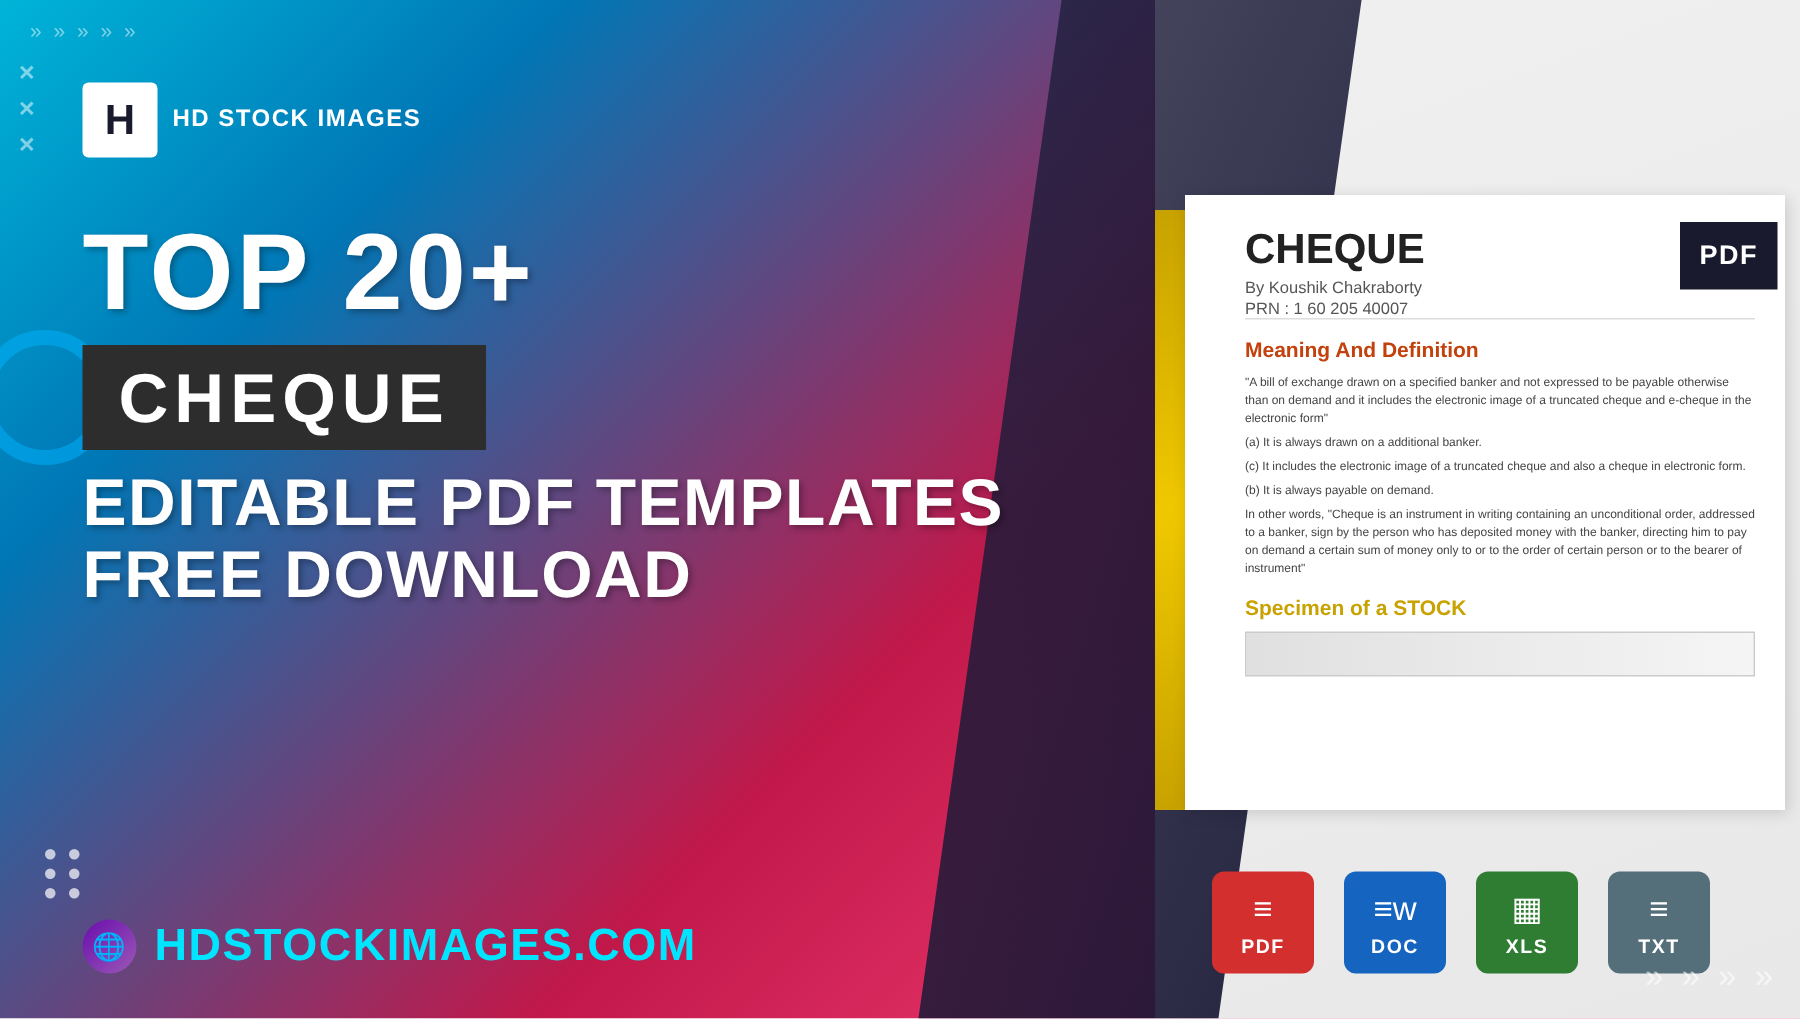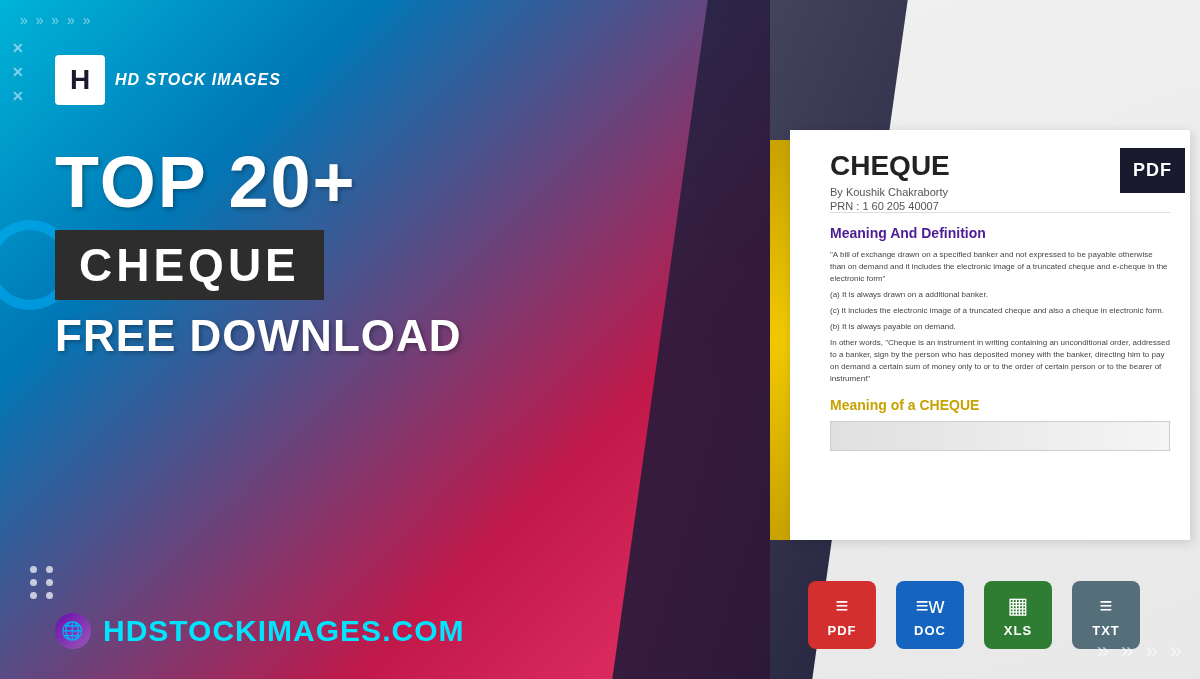--- a/index.html
+++ b/index.html
@@ -76,21 +76,20 @@
       font-weight: 900;
       color: #1a1a2e;
     }
 
     .logo-text {
       color: white;
       font-size: 16px;
       font-weight: 700;
       letter-spacing: 1px;
       text-transform: uppercase;
-      font-style: italic;
     }
 
     
     .main-text {
       position: absolute;
       top: 146px;
       left: 55px;
       z-index: 10;
     }
 
@@ -252,21 +251,21 @@
 
     .doc-divider {
       border: none;
       border-top: 1px solid #ddd;
       margin-bottom: 12px;
     }
 
     .doc-section-title {
       font-size: 14px;
       font-weight: 700;
-      color: #4c1d95;
+      color: #c2410c;
       margin-bottom: 8px;
     }
 
     .doc-body-text {
       font-size: 8px;
       color: #444;
       line-height: 1.5;
       margin-bottom: 4px;
     }
 
@@ -412,20 +411,21 @@
     <div class="logo-icon">H</div>
     <div class="logo-text">HD STOCK IMAGES</div>
   </div>
 
   <div class="main-text">
     <div class="top20-text">TOP 20+</div>
     <div class="cheque-badge">
       <span class="cheque-badge-text">CHEQUE</span>
     </div>
     <div class="subtitle-text">
+      <div>EDITABLE PDF TEMPLATES</div>
       <div>FREE DOWNLOAD</div>
     </div>
   </div>
 
   <div class="ring-element"></div>
 
   <div class="diagonal-slash"></div>
 
   <div class="right-panel"></div>
 
@@ -442,21 +442,21 @@
     <div class="doc-cheque-title">CHEQUE</div>
     <div class="doc-author">By Koushik Chakraborty</div>
     <div class="doc-prn">PRN : 1 60 205 40007</div>
     <hr class="doc-divider">
     <div class="doc-section-title">Meaning And Definition</div>
     <div class="doc-body-text">"A bill of exchange drawn on a specified banker and not expressed to be payable otherwise than on demand and it includes the electronic image of a truncated cheque and e-cheque in the electronic form"</div>
     <div class="doc-body-text">(a) It is always drawn on a additional banker.</div>
     <div class="doc-body-text">(c) It includes the electronic image of a truncated cheque and also a cheque in electronic form.</div>
     <div class="doc-body-text">(b) It is always payable on demand.</div>
     <div class="doc-body-text">In other words, "Cheque is an instrument in writing containing an unconditional order, addressed to a banker, sign by the person who has deposited money with the banker, directing him to pay on demand a certain sum of money only to or to the order of certain person or to the bearer of instrument"</div>
-    <div class="doc-specimen-title">Meaning of a CHEQUE</div>
+    <div class="doc-specimen-title">Specimen of a STOCK</div>
     <div class="doc-specimen-bar"></div>
   </div>
 
   <div class="pdf-badge">
     <span class="pdf-badge-text">PDF</span>
   </div>
 
   <div class="format-icons-area">
     <div class="format-icon format-icon-pdf">
       <div class="format-icon-symbol">≡</div>

